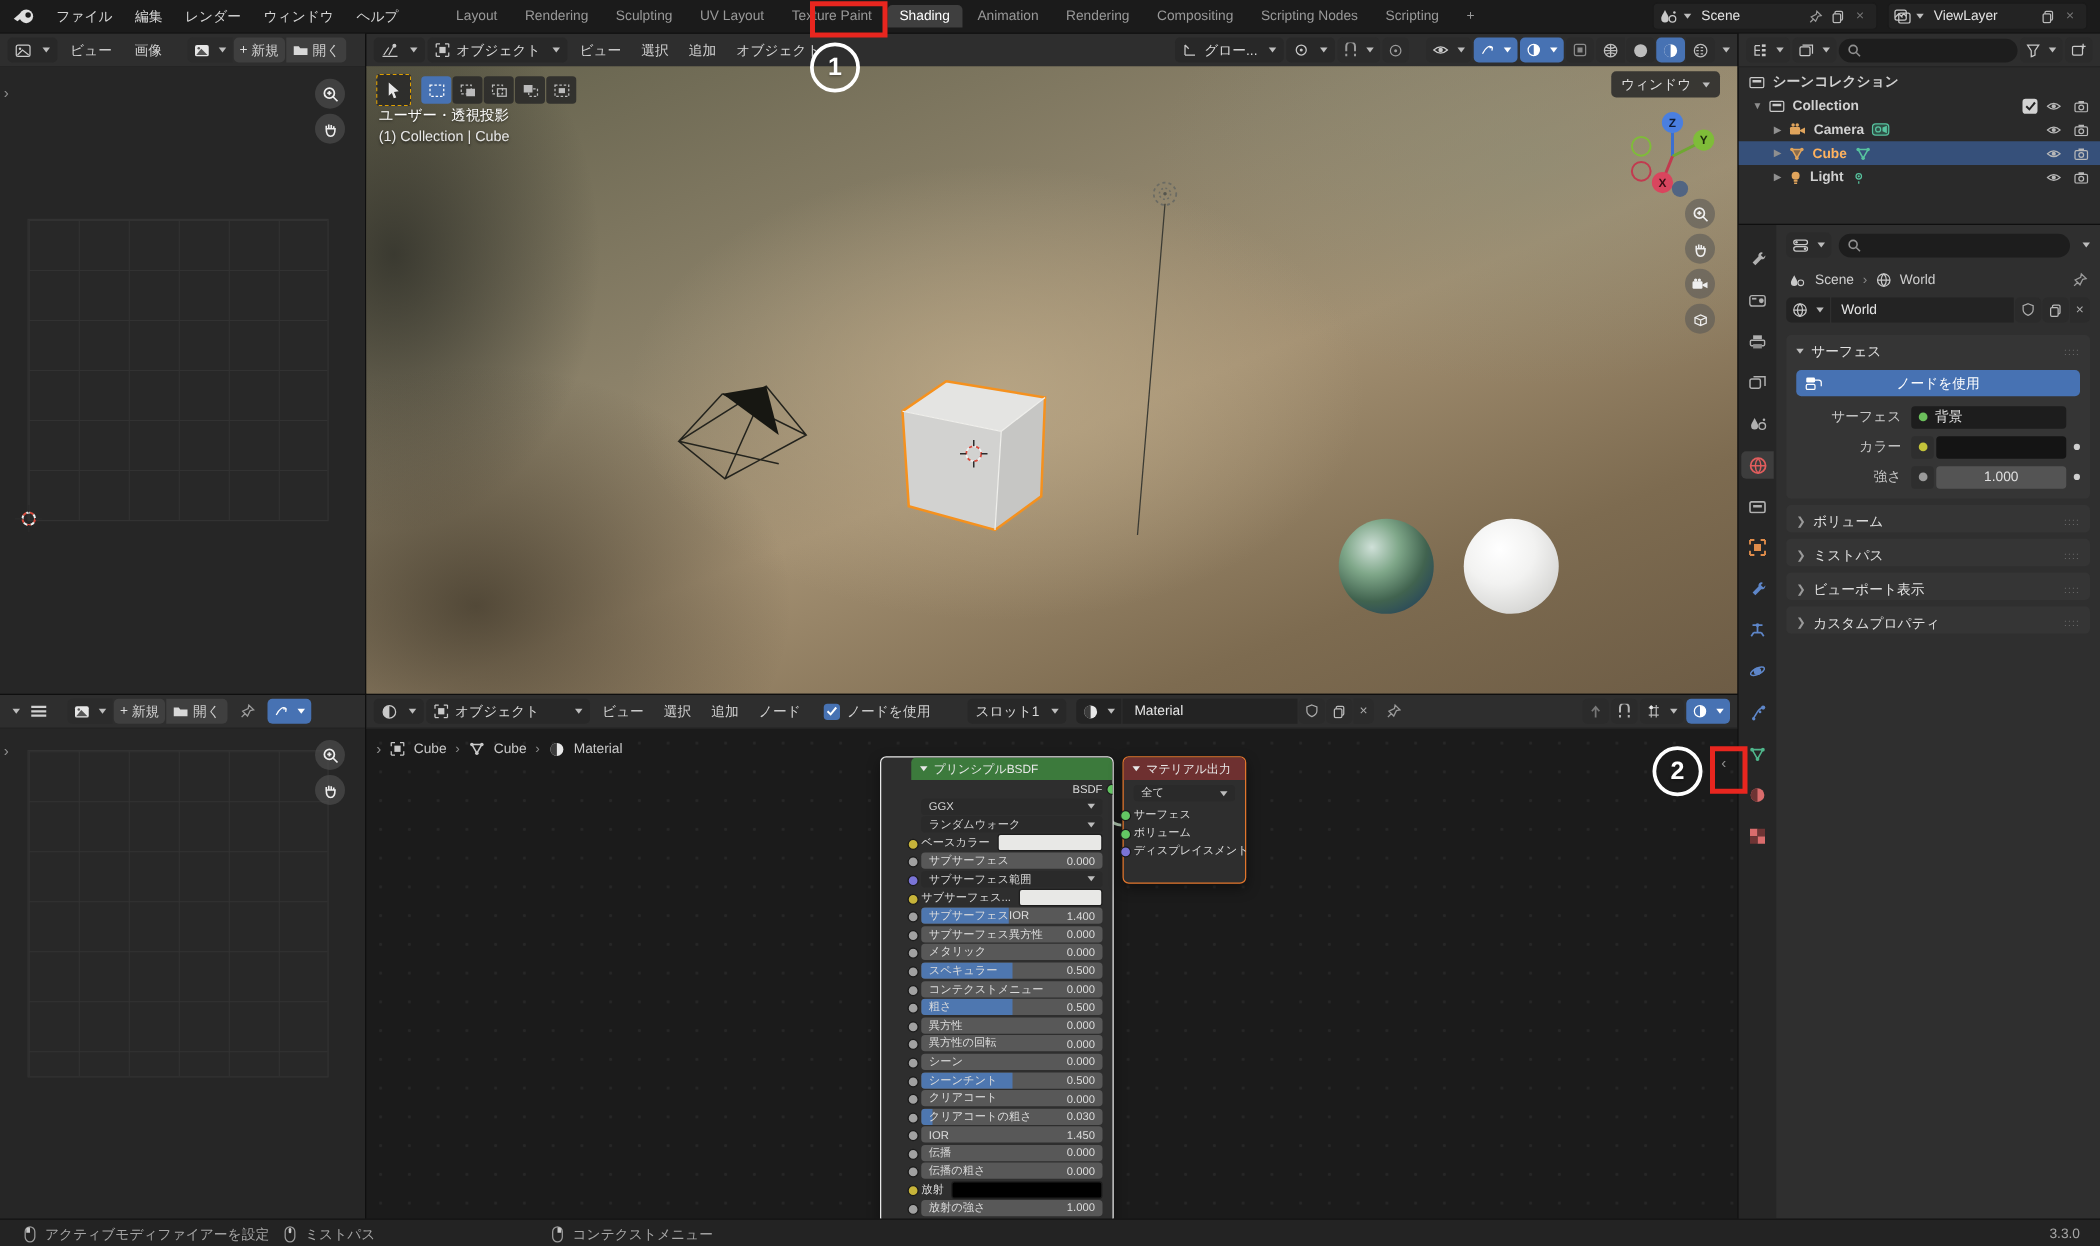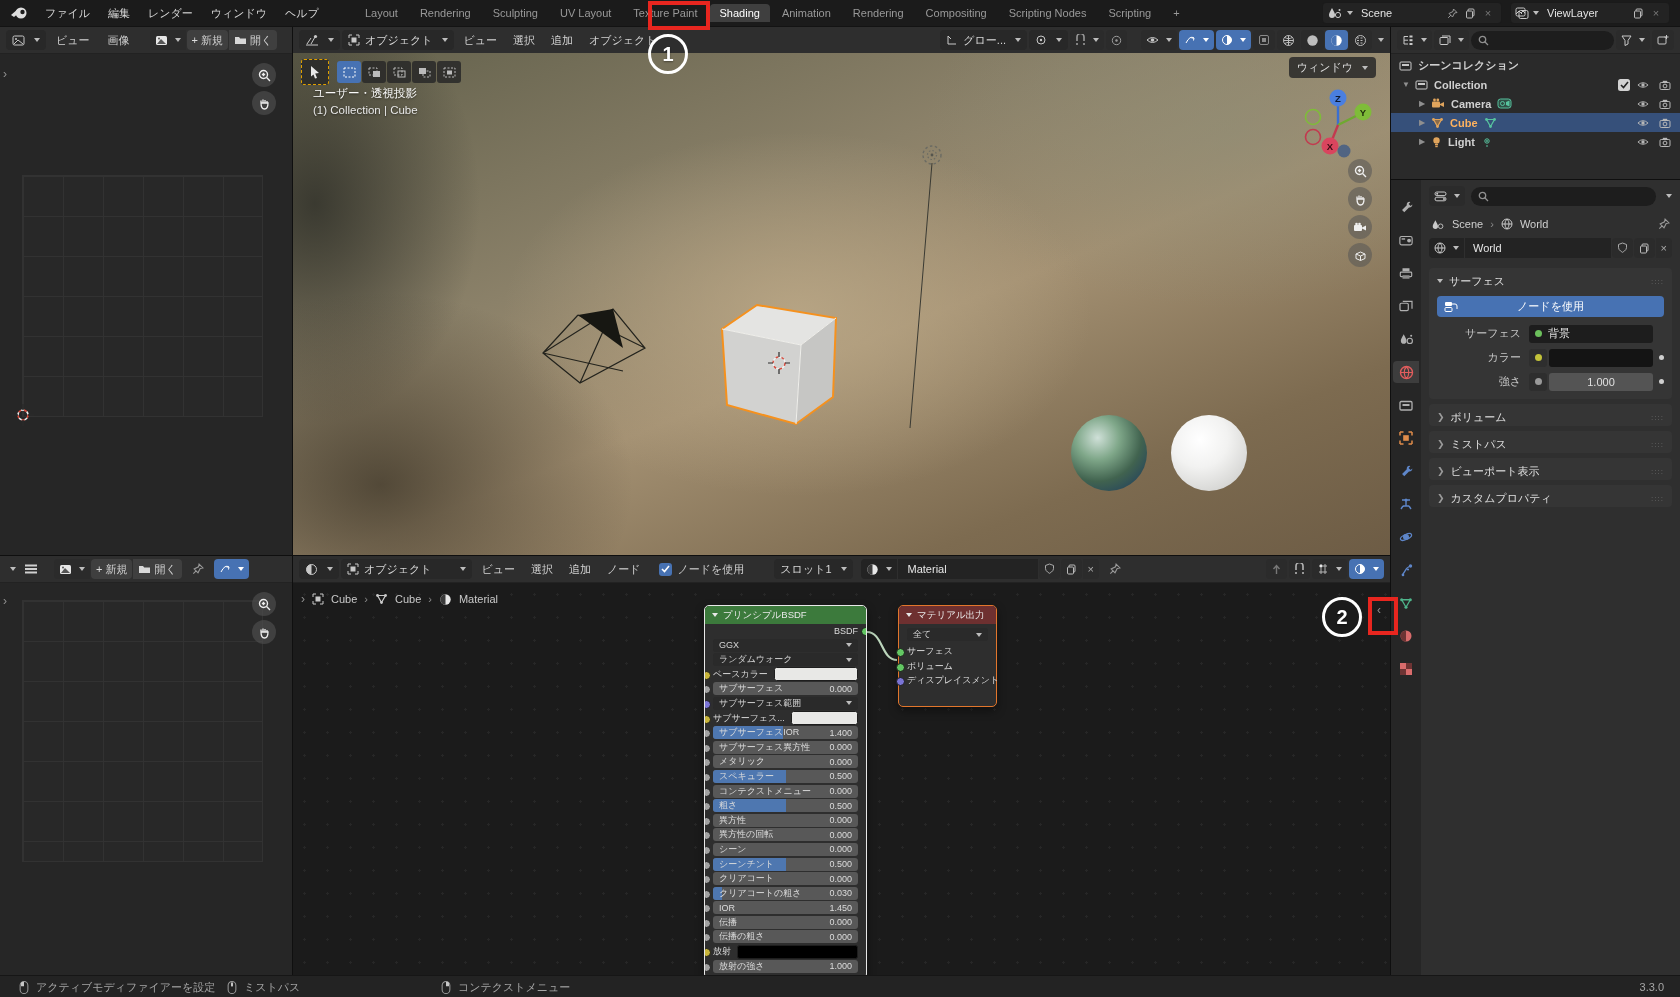--- a/index.html
+++ b/index.html
@@ -39,21 +39,21 @@
   #vp-canvas{position:absolute;left:0;top:26px;right:0;bottom:0;
     background:
       radial-gradient(ellipse 420px 260px at 46% 52%, rgba(187,168,135,.85) 0%, rgba(187,168,135,0) 70%),
       radial-gradient(ellipse 500px 300px at 85% 15%, rgba(142,141,118,.6) 0%, rgba(142,141,118,0) 60%),
       radial-gradient(ellipse 420px 320px at 8% 86%, rgba(64,56,42,.8) 0%, rgba(64,56,42,0) 60%),
       radial-gradient(ellipse 300px 400px at 2% 30%, rgba(52,52,44,.9) 0%, rgba(52,52,44,0) 55%),
       linear-gradient(158deg,#63614c 0%,#8b8169 35%,#a39072 55%,#7d6b50 80%,#6d5c45 100%);}
   #vp-toolbar{position:absolute;left:8px;top:32px;display:flex;gap:8px;align-items:center;}
   .sel-btn{width:24px;height:22px;background:rgba(40,40,40,.85);display:flex;align-items:center;justify-content:center;border-radius:3px;}
   .sel-btn.blue{background:#4772b3;}
-  #vp-text{position:absolute;left:20px;top:58px;color:#fff;text-shadow:0 1px 2px rgba(0,0,0,.5);line-height:17px;font-size:11.5px;}
+  #vp-text{position:absolute;left:10px;top:58px;color:#fff;text-shadow:0 1px 2px rgba(0,0,0,.5);line-height:17px;font-size:11.5px;}
   #options-btn{position:absolute;right:14px;top:30px;background:rgba(40,40,40,.85);border-radius:4px;height:21px;display:flex;align-items:center;padding:0 8px;color:#ddd;gap:5px;}
   .nav-col{position:absolute;right:18px;top:132px;display:flex;flex-direction:column;gap:4px;}
   .sphere{position:absolute;border-radius:50%;}
   
   #outliner{left:1391px;top:27px;width:289px;height:152px;background:#2a2a2a;}
   .ol-row{display:flex;align-items:center;height:19px;padding:0 6px;gap:4px;color:#d0d0d0;}
   .ol-row.selected{background:#36507a;}
   .ol-row.selected .lbl{color:#ffb25e;}
   .ol-row .lbl{padding:0 2px;font-weight:bold;}
   .exp{width:10px;color:#8f8f8f;font-size:8px;text-align:center;}
@@ -73,21 +73,21 @@
   .keydot{width:5px;height:5px;border-radius:50%;background:#cfcfcf;margin-left:6px;}
   .blue-btn{background:#4772b3;border-radius:4px;height:21px;display:flex;align-items:center;justify-content:center;color:#fff;gap:8px;margin:6px 0;position:relative;}
   .sq-toggle{width:18px;height:18px;background:#2e2e2e;border-radius:3px;display:flex;align-items:center;justify-content:center;margin-right:2px;}
   .dot{width:7px;height:7px;border-radius:50%;}
   
   #shader{left:293px;top:556px;width:1097px;height:419px;overflow:hidden;background:#1b1b1b;}
   #node-canvas{position:absolute;left:0;top:27px;right:0;bottom:0;
      background-image:radial-gradient(circle,#272727 1px,transparent 1.4px);background-size:23px 23px;}
   .crumb{position:absolute;left:8px;top:36px;display:flex;align-items:center;gap:7px;color:#c9c9c9;}
   .node{position:absolute;background:#2e2e2e;border-radius:5px;box-shadow:0 4px 10px rgba(0,0,0,.4);font-size:9px;}
-  #node-bsdf{left:411px;top:49px;width:161px;height:372px;border:1.4px solid #e8e8e8;overflow:hidden;}
+  #node-bsdf{left:411px;top:49px;width:161px;height:372px;border:1.4px solid #e8e8e8;overflow:hidden;padding-left:24px;}
   #node-out{left:605px;top:49px;width:97px;height:100px;border:1.4px solid #e2762c;}
   .node-h{height:18px;display:flex;align-items:center;gap:5px;padding:0 7px;color:#e8e8e8;border-radius:4px 4px 0 0;font-size:9.5px;}
   .nrow{height:13px;margin:0 8px 1.6px;position:relative;display:flex;align-items:center;font-size:9px;color:#dcdcdc;}
   .nsock{position:absolute;width:7px;height:7px;border-radius:50%;border:1px solid #1a1a1a;top:3px;}
   .nsock.l{left:-11.5px;} .nsock.r{right:-11.5px;}
   .nslider{flex:1;height:13px;border-radius:3px;display:flex;align-items:center;padding:0 6px;justify-content:space-between;background:#585858;overflow:hidden;position:relative;}
   .nslider .fl{position:absolute;left:0;top:0;bottom:0;background:#4e77b0;}
   .nslider span{position:relative;}
   .ndd{flex:1;height:13px;background:#2a2a2a;border-radius:3px;display:flex;align-items:center;padding:0 6px;justify-content:space-between;color:#d5d5d5;}
   .nclr{display:flex;align-items:center;width:100%;gap:6px;}

